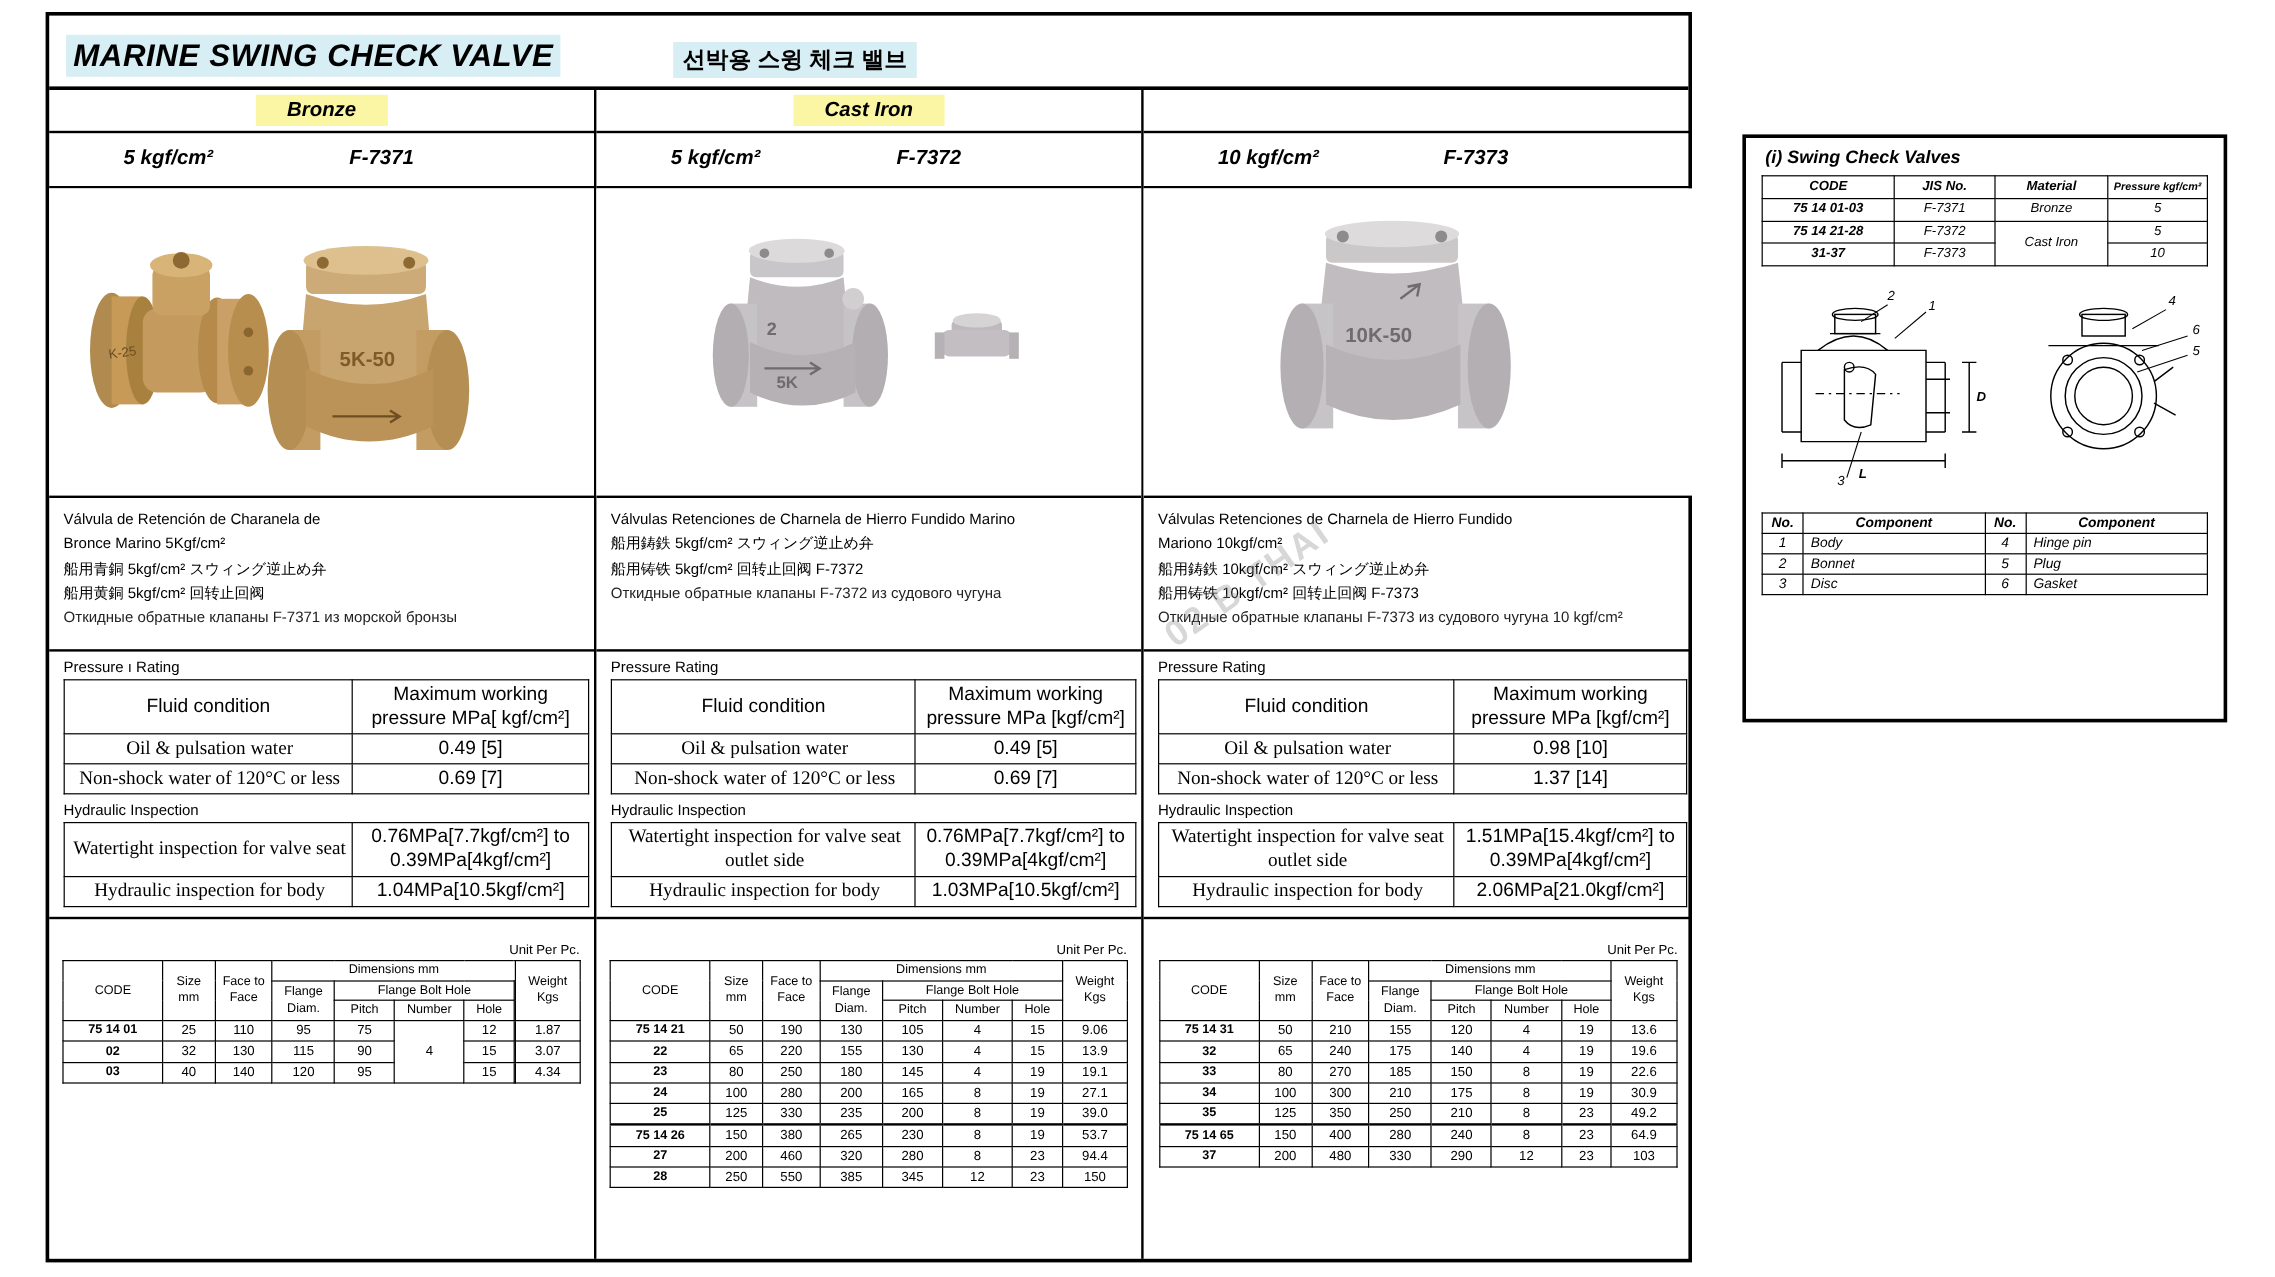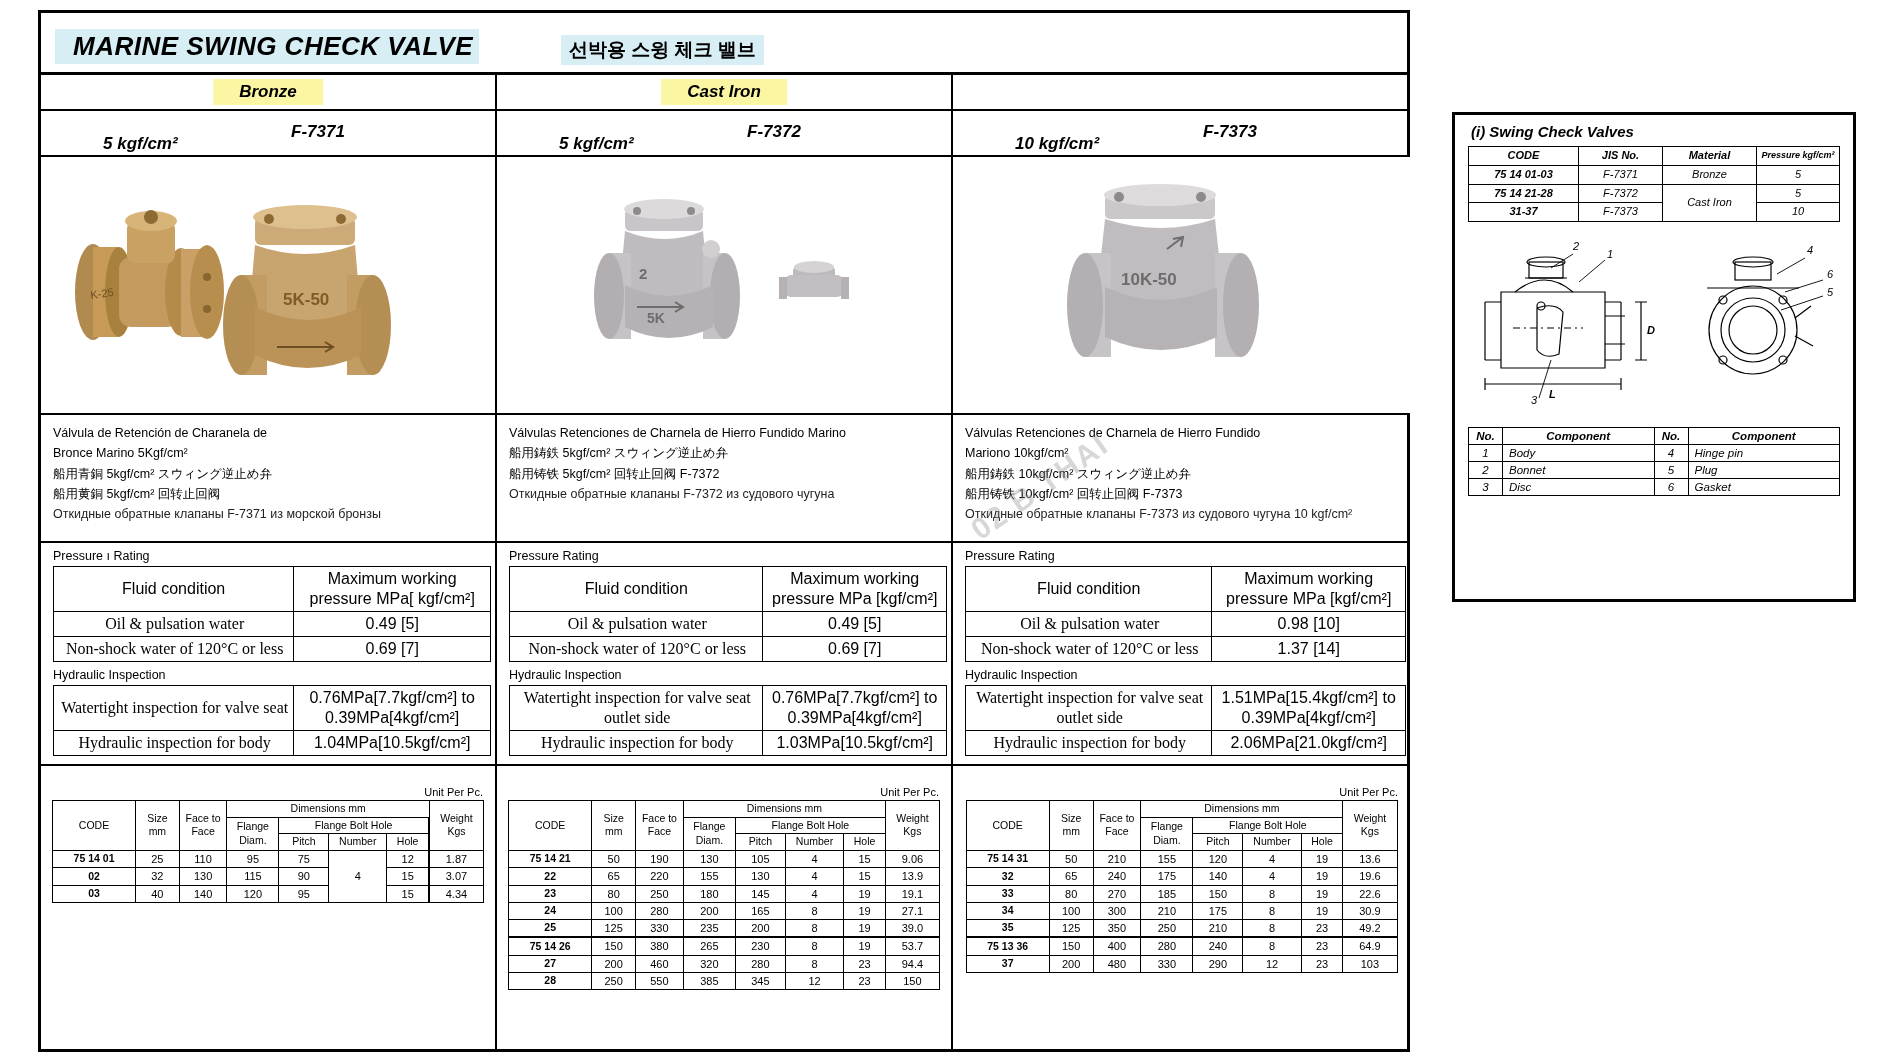--- a/index.html
+++ b/index.html
@@ -26,21 +26,21 @@
     position: relative;
     height: 62px;
     border-bottom: 3px solid #000;
     padding-left: 14px;
   }
   .title-en {
     position:absolute; left:14px; top:16px;
     font-style: italic; font-weight: bold;
     font-size: 26px; letter-spacing: .5px;
     background: #d7eef5;
-    padding: 2px 6px 2px 18px;
+    padding: 2px 6px 2px 6px;
   }
   .title-kr {
     position:absolute; left:520px; top:22px;
     font-size: 19px; font-weight: bold;
     background:#d7eef5; padding:2px 8px;
   }
 
   
   .cols { position:absolute; left:0; top:62px; right:0; bottom:0; }
   .col {
@@ -58,21 +58,21 @@
   }
   .grp-chip {
     position:absolute; top:4px; left:50%; transform:translateX(-50%);
     background:#fbf6a4; font-style:italic; font-weight:bold;
     font-size: 17px; padding: 3px 26px;
   }
   .rating-row {
     height: 46px; border-bottom: 2px solid #000; position:relative;
   }
   .rating-row .kgf {
-    position:absolute; left:62px; top:23px;
+    position:absolute; left:62px; top:11px;
     font-style:italic; font-weight:bold; font-size:17px;
   }
   .rating-row .code {
     position:absolute; left:250px; top:11px;
     font-style:italic; font-weight:bold; font-size:17px;
   }
   .photo-area {
     height: 258px; border-bottom: 2px solid #000;
     position:relative; overflow:hidden;
     background:#fff;
@@ -643,21 +643,21 @@
             <td class="code">35</td>
             <td>125</td>
             <td>350</td>
             <td>250</td>
             <td>210</td>
             <td>8</td>
             <td>23</td>
             <td>49.2</td>
           </tr>
           <tr class="sp">
-            <td class="code">75 13 36</td>
+            <td class="code">75 14 65</td>
             <td>150</td>
             <td>400</td>
             <td>280</td>
             <td>240</td>
             <td>8</td>
             <td>23</td>
             <td>64.9</td>
           </tr>
           <tr>
             <td class="code">37</td>

